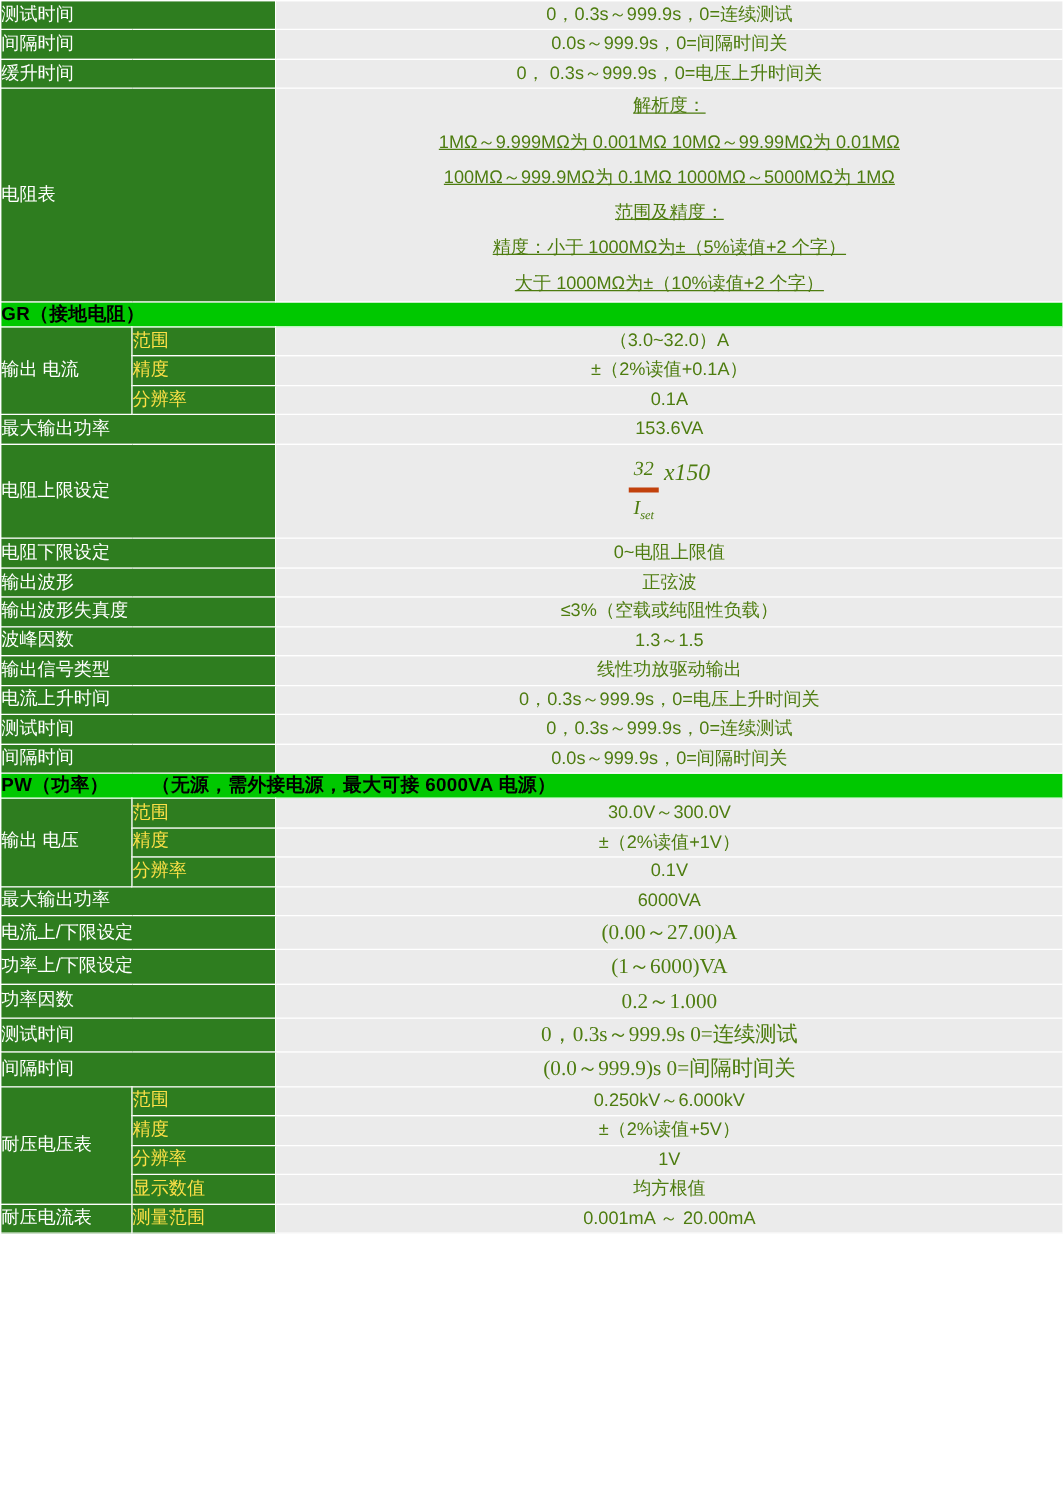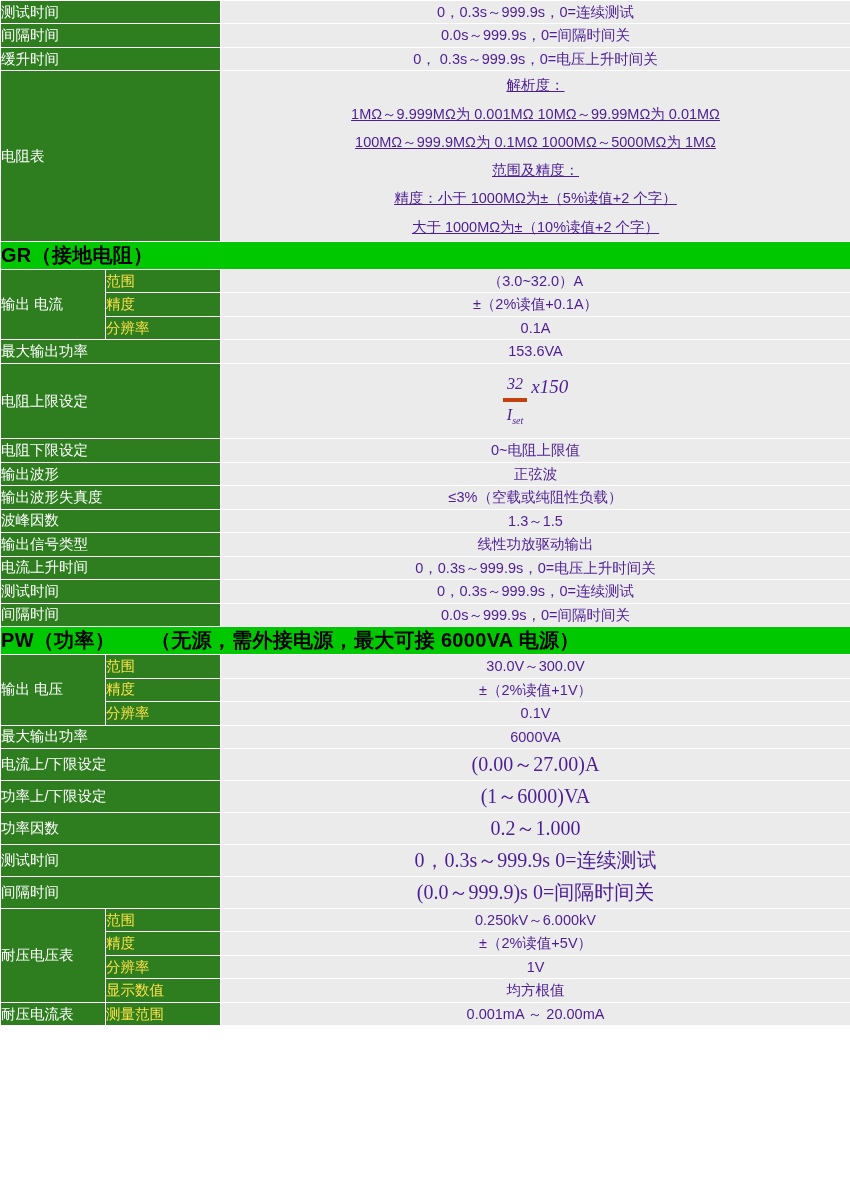--- a/index.html
+++ b/index.html
@@ -33,44 +33,44 @@
   }
   .sub-label-cell {
     background: #2e7d1f;
     color: #fde047;
     font-size: 14.5px;
     padding: 7px 0 7px 28px;
     line-height: 1.45;
   }
   .value-cell {
     background: #ebebeb;
-    color: #4c1d95;
+    color: #4d7c0f;
     font-size: 14.5px;
     text-align: center;
     padding: 7px 6px;
     line-height: 1.55;
   }
   .value-cell .line {
     display: block;
     text-decoration: underline;
   }
   .section-cell {
     background: #00c800;
     color: #000000;
-    font-size: 20px;
+    font-size: 15px;
     font-weight: bold;
     padding: 7px 0 7px 18px;
     letter-spacing: 0.3px;
   }
   .section-cell .note {
     margin-left: 30px;
   }
   .serif {
     font-family: "Liberation Serif", serif;
-    font-size: 20px;
+    font-size: 17px;
   }
   .frac-wrap {
     display: inline-flex;
     align-items: flex-start;
     justify-content: center;
     font-family: "Liberation Serif", serif;
     font-style: italic;
     font-size: 16px;
     padding: 8px 0 10px 0;
   }

